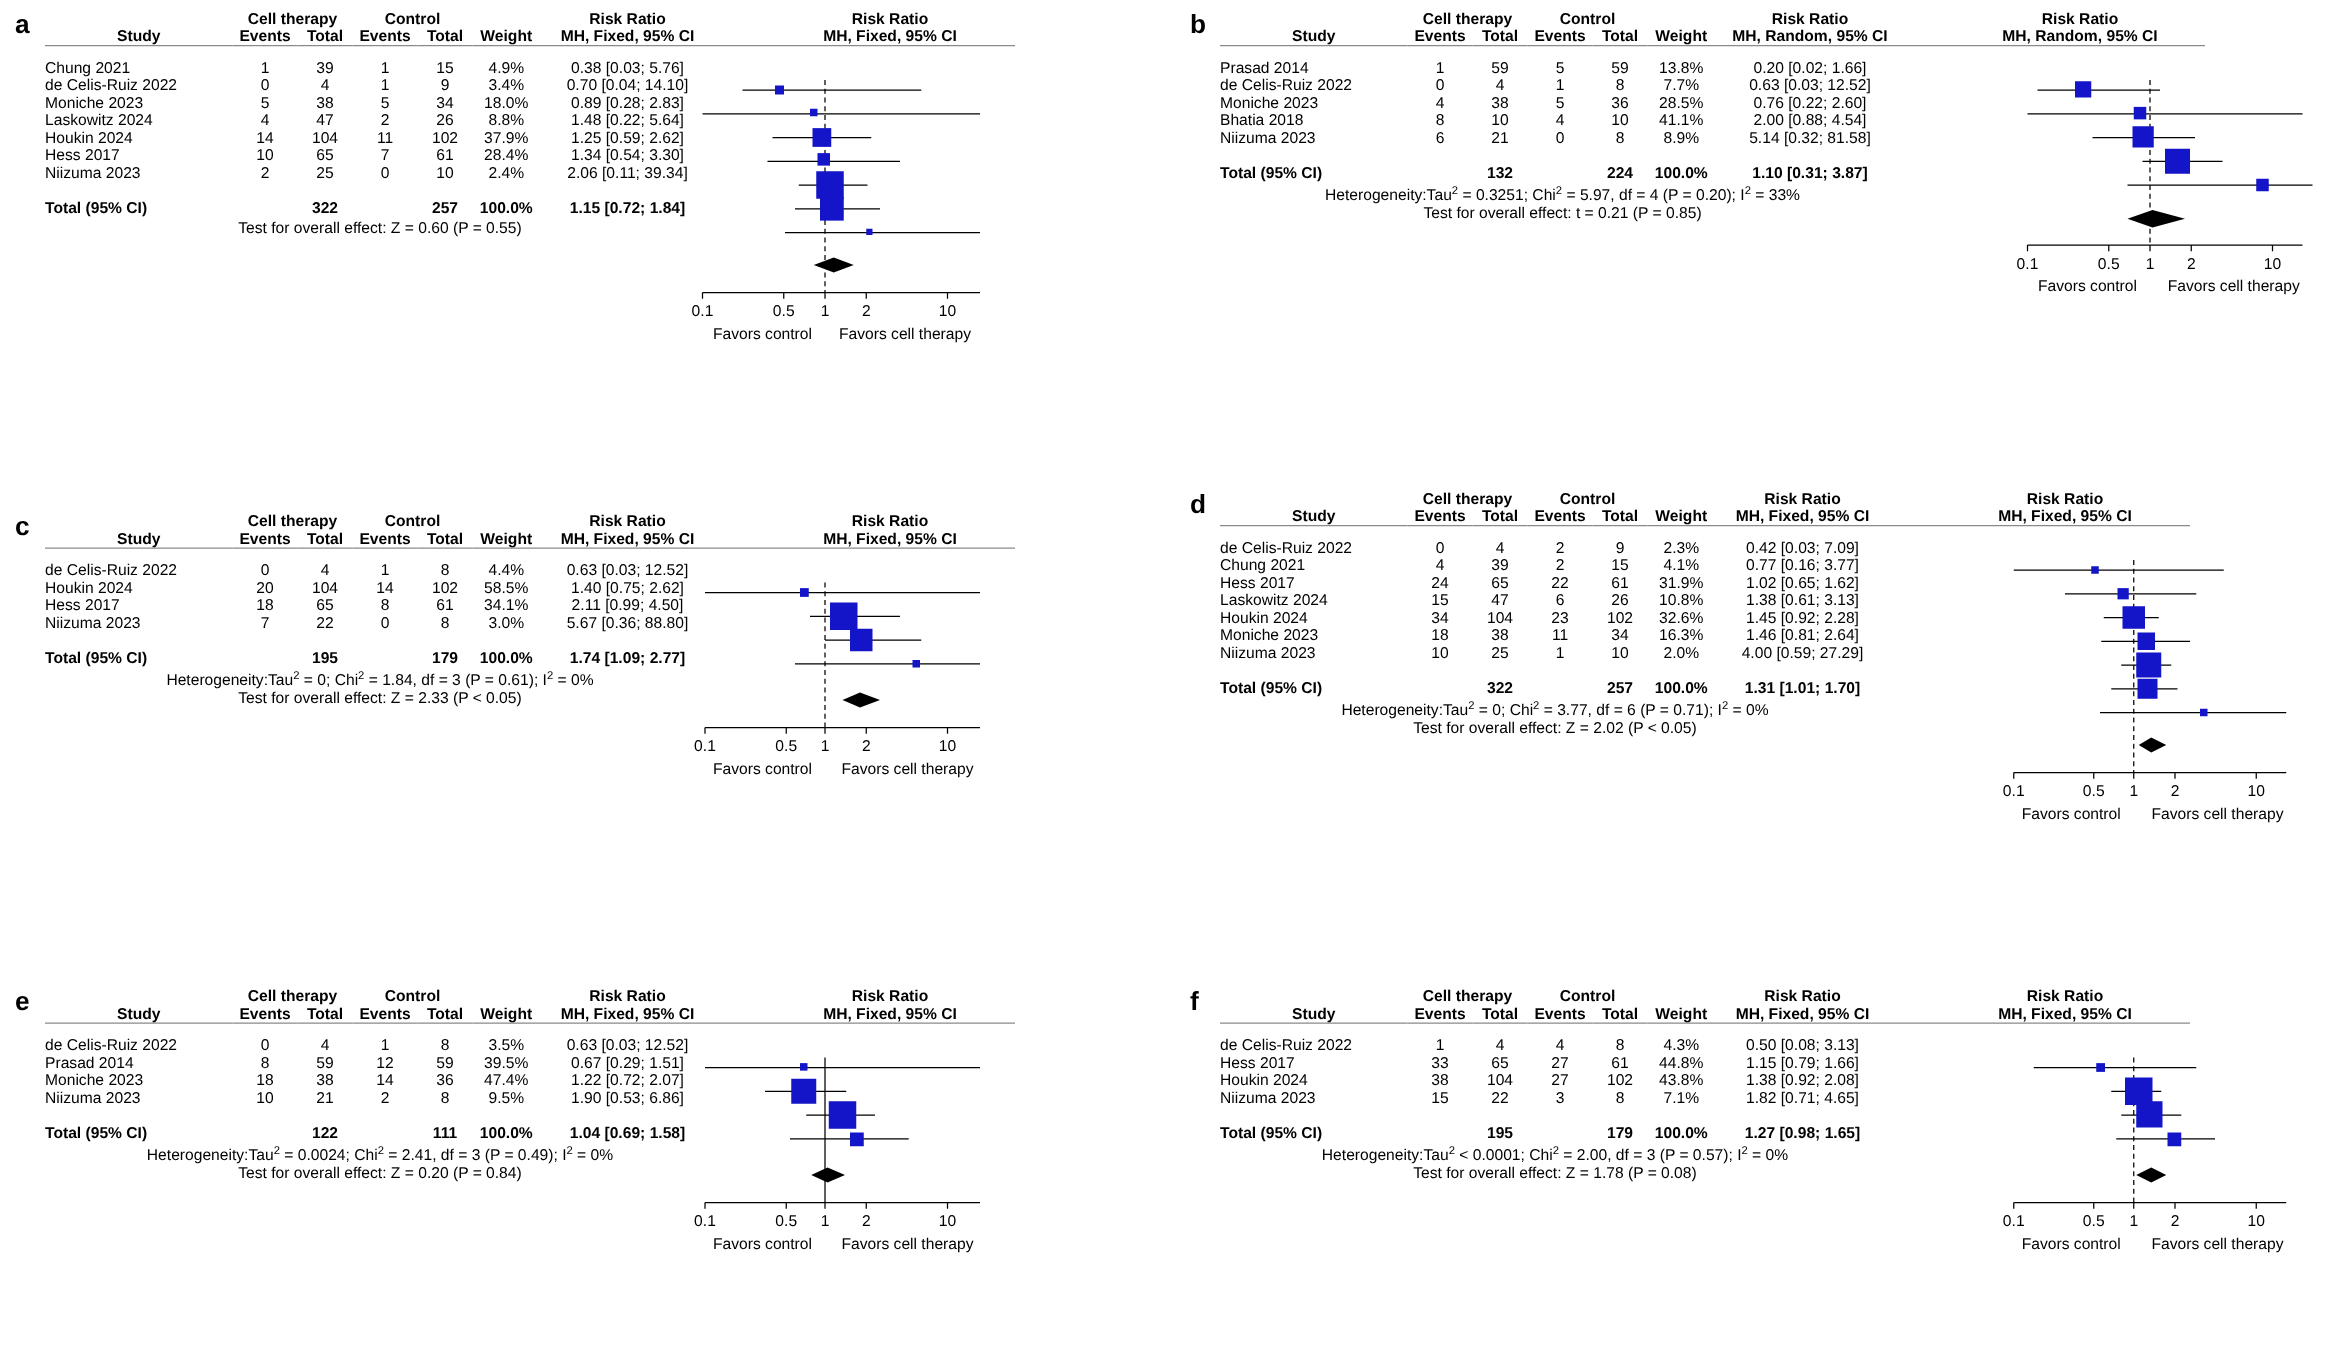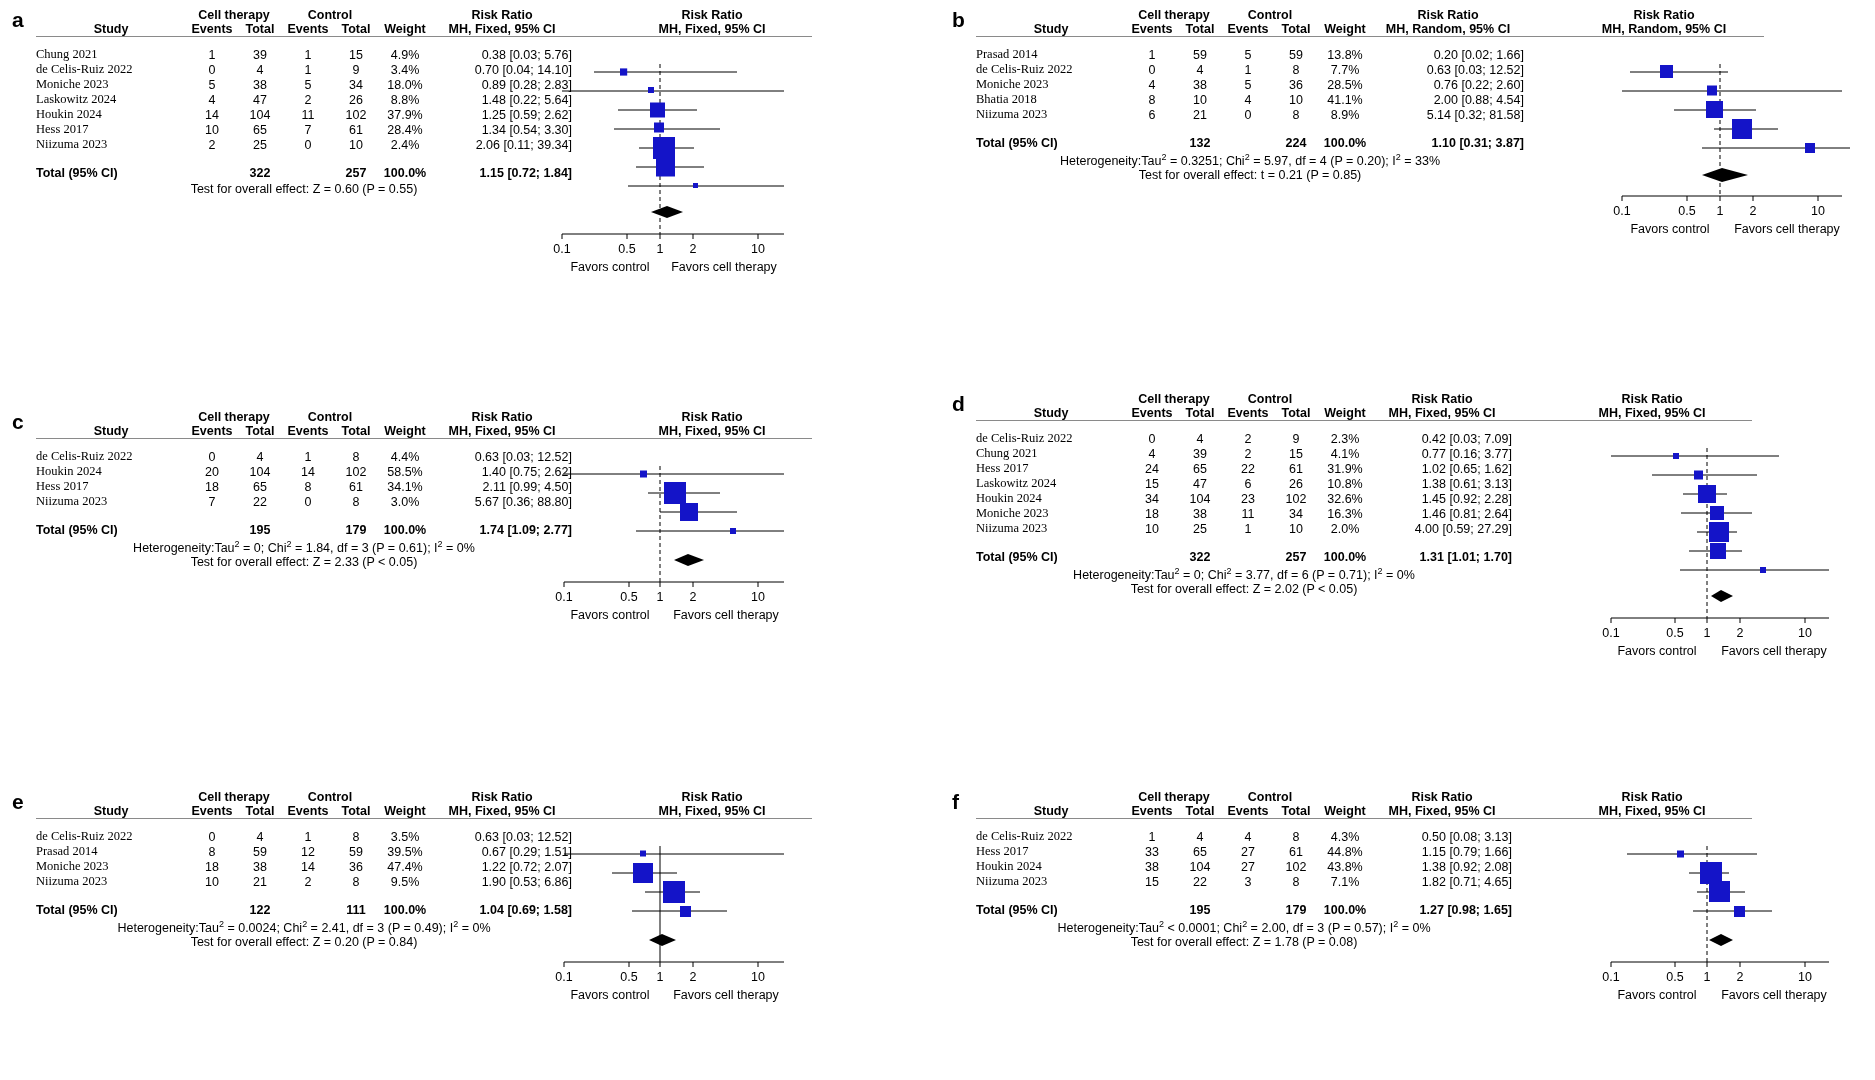--- a/index.html
+++ b/index.html
@@ -6,23 +6,23 @@
   body{width:1875px;height:1080px;font-family:"Liberation Sans",sans-serif;color:#000;}
   .page{position:relative;width:1875px;height:1080px;}
   .panel{position:absolute;}
   .panel-letter{font-weight:bold;font-size:21px;position:absolute;left:0;top:0;}
   table.ft{border-collapse:collapse;font-size:12.5px;}
   table.ft td,table.ft th{padding:0;vertical-align:middle;}
   .hdr-row td{font-weight:bold;font-size:12.5px;padding-bottom:1px;text-align:center;}
   .hdr-row td.left{text-align:center;}
   .grp-row td{font-weight:bold;font-size:12.5px;text-align:center;}
   .rule{border-top:1px solid #8a8a8a;height:0;}
-  .study{text-align:left;padding-right:6px;white-space:nowrap;font-family:Liberation Serif, serif;}
+  .study{text-align:left;padding-right:6px;white-space:nowrap;}
   .num{text-align:center;white-space:nowrap;}
-  .ci{text-align:right;white-space:nowrap;padding-left:8px;margin-top:11px;}
+  .ci{text-align:center;white-space:nowrap;padding-left:8px;margin-top:11px;}
   .total-lbl{font-weight:bold;white-space:nowrap;}
   .bold{font-weight:bold;}
   .hetero{font-size:12.5px;white-space:nowrap;text-align:center;}
   .plot{position:absolute;text-align:center;}
   .plot svg{display:block;}
   sup{font-size:9px;}
 </style>
 </head>
 <body>
 

